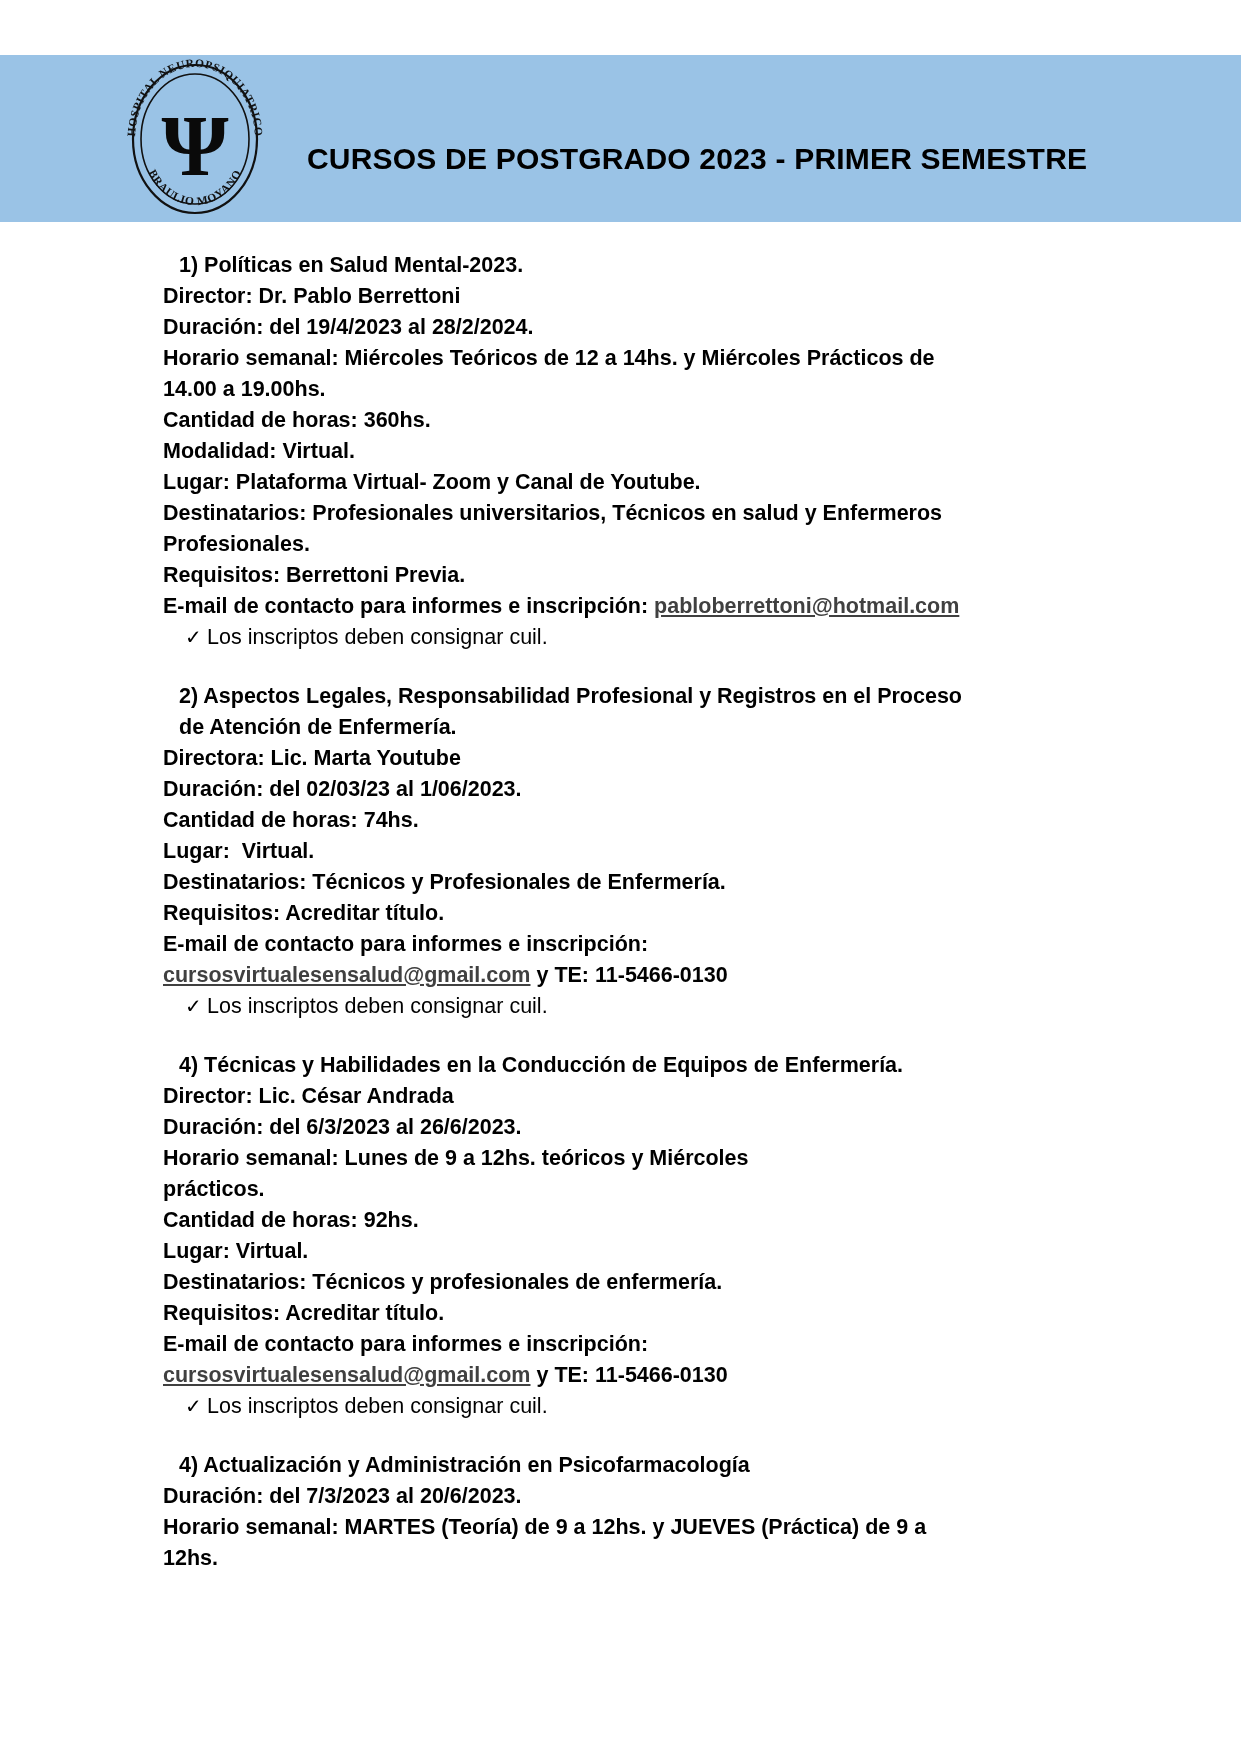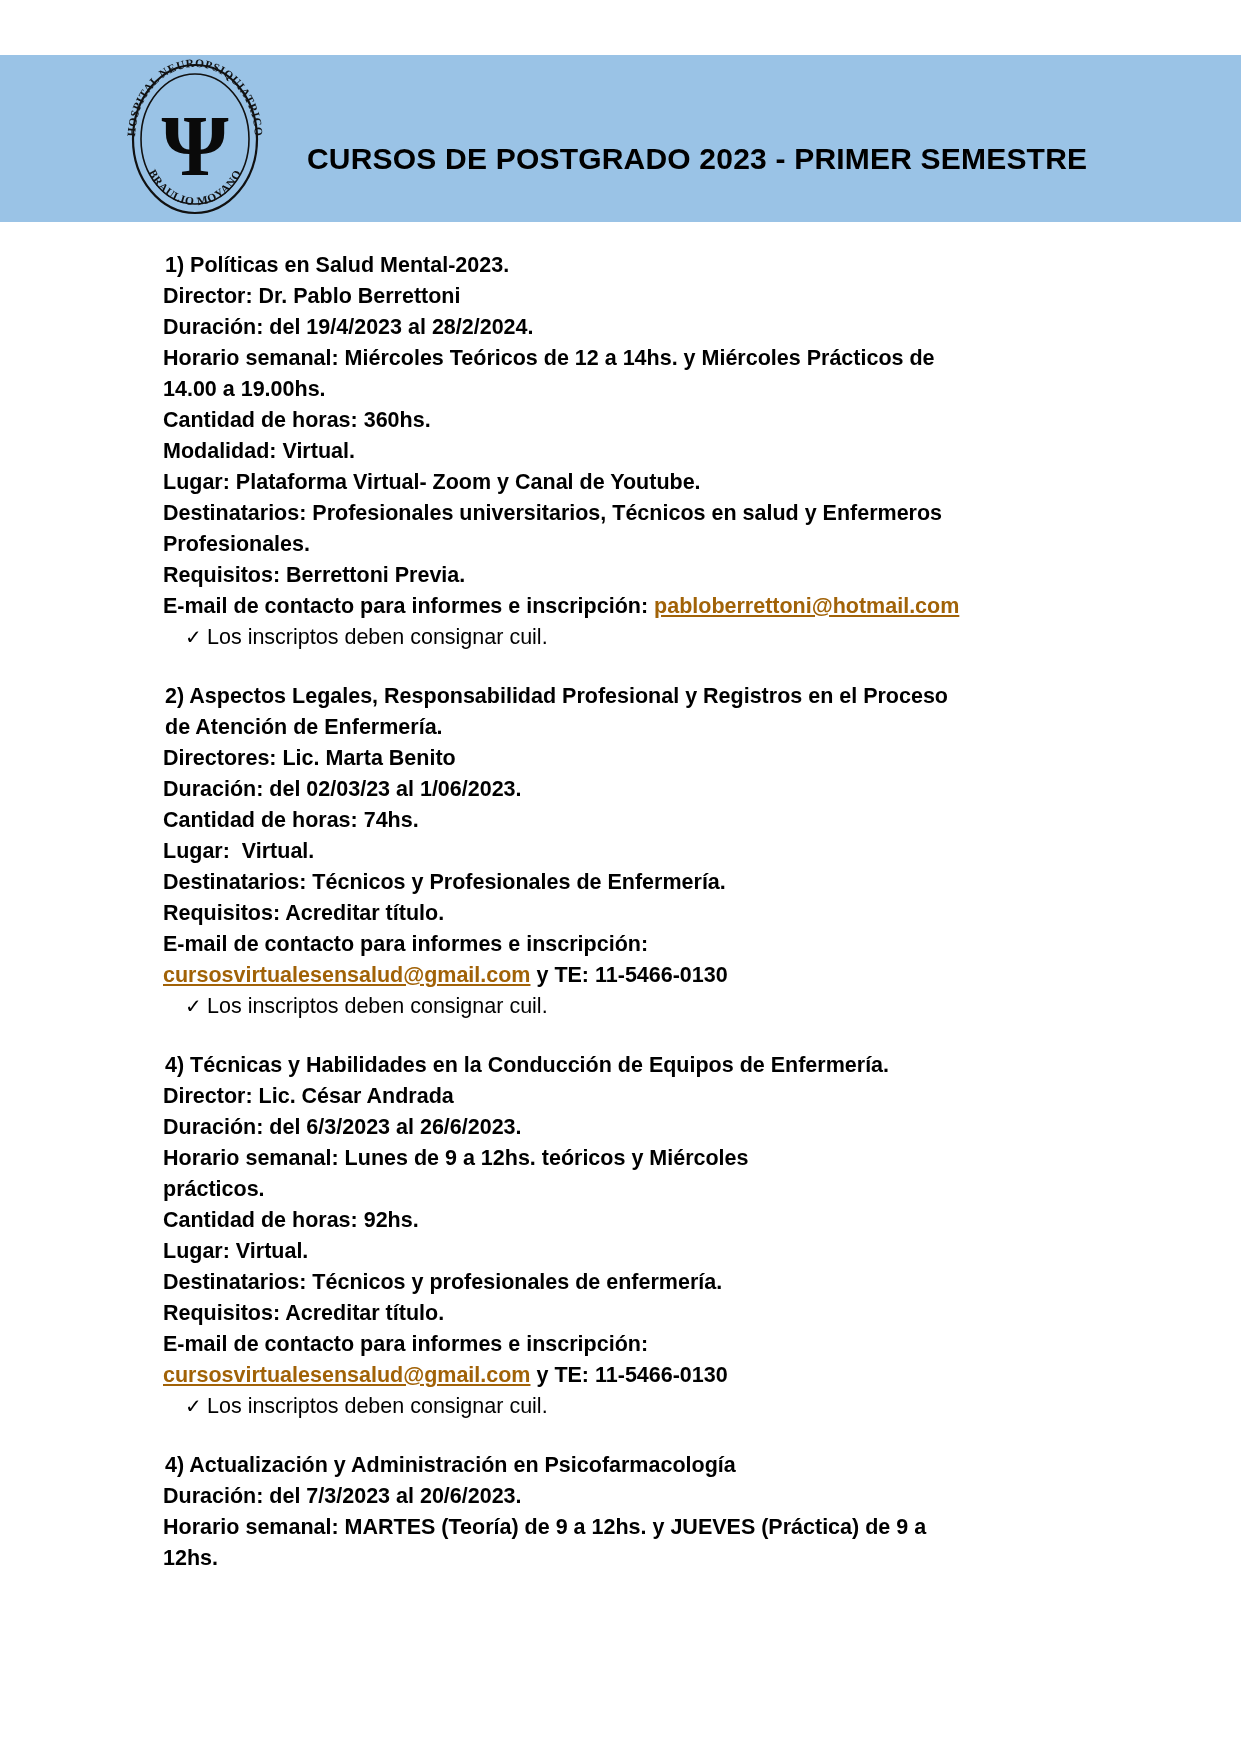--- a/index.html
+++ b/index.html
@@ -58,31 +58,31 @@
     width: 800px;
   }
 
   .course-block {
     margin-bottom: 28px;
   }
   .course-title {
     font-size: 21.5px;
     font-weight: bold;
     line-height: 31px;
-    margin: 0 0 0 2px;
+    margin: 0 0 0 16px;
   }
   .course-line {
     font-size: 21.5px;
     font-weight: bold;
     line-height: 31px;
     margin: 0;
     white-space: pre-wrap;
   }
   .email-link {
-    color: #a16207;
+    color: #404040;
     text-decoration: underline;
   }
   .check-item {
     font-size: 21.5px;
     line-height: 31px;
     margin: 0;
     padding-left: 44px;
     position: relative;
     white-space: pre-wrap;
   }
@@ -126,21 +126,21 @@
       <div class="course-line">Cantidad de horas: 360hs.</div>
       <div class="course-line">Modalidad: Virtual.</div>
       <div class="course-line">Lugar: Plataforma Virtual- Zoom y Canal de Youtube.</div>
       <div class="course-line">Destinatarios: Profesionales universitarios, Técnicos en salud y Enfermeros Profesionales.</div>
       <div class="course-line">Requisitos: Berrettoni Previa.</div>
       <div class="course-line"><span>E-mail de contacto para informes e inscripción: </span><span class="email-link">pabloberrettoni@hotmail.com</span></div>
       <div class="check-item"><span class="check-mark">✓</span><span>Los inscriptos deben consignar cuil.</span></div>
     </div>
     <div class="course-block">
       <div class="course-title">2) Aspectos Legales, Responsabilidad Profesional y Registros en el Proceso de Atención de Enfermería.</div>
-      <div class="course-line">Directores: Lic. Marta Benito</div>
+      <div class="course-line">Directora: Lic. Marta Youtube</div>
       <div class="course-line">Duración: del 02/03/23 al 1/06/2023.</div>
       <div class="course-line">Cantidad de horas: 74hs.</div>
       <div class="course-line">Lugar:  Virtual.</div>
       <div class="course-line">Destinatarios: Técnicos y Profesionales de Enfermería.</div>
       <div class="course-line">Requisitos: Acreditar título.</div>
       <div class="course-line"><span>E-mail de contacto para informes e inscripción:</span><br><span class="email-link">cursosvirtualesensalud@gmail.com</span><span> y TE: 11-5466-0130</span></div>
       <div class="check-item"><span class="check-mark">✓</span><span>Los inscriptos deben consignar cuil.</span></div>
     </div>
     <div class="course-block">
       <div class="course-title">4) Técnicas y Habilidades en la Conducción de Equipos de Enfermería.</div>

